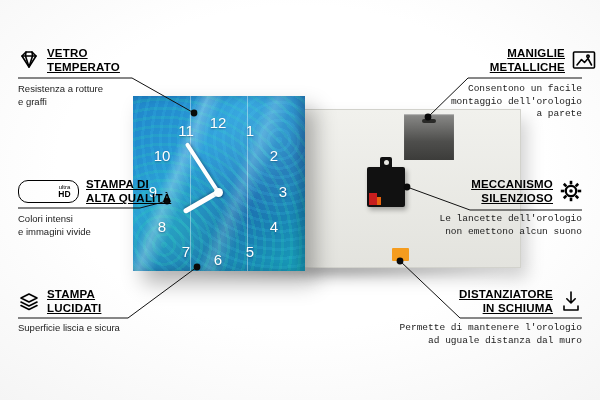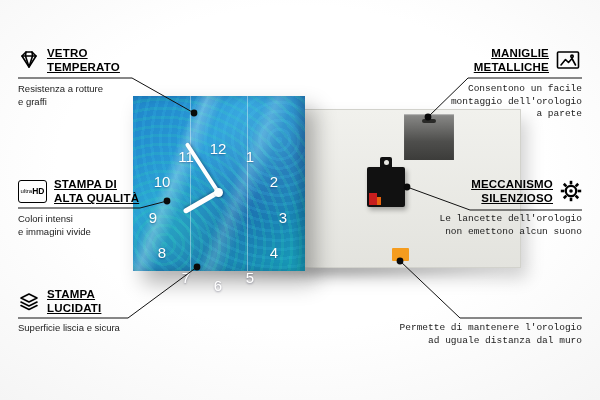--- a/index.html
+++ b/index.html
@@ -9,22 +9,22 @@
     font-family:"Liberation Sans", sans-serif;
   }
   
   .callout-row{position:absolute;display:flex;align-items:center;gap:7px;z-index:3;}
   .callout-title{font-weight:700;font-size:11.5px;line-height:1.25;letter-spacing:.2px;color:#000;white-space:pre-line;text-decoration:underline;}
   .callout-row.right .callout-title{text-align:right;}
   .callout-desc{position:absolute;font-size:9.5px;line-height:1.32;color:#1b1b1b;white-space:pre-line;z-index:3;}
   .desc-right{text-align:right;font-family:Liberation Mono, monospace;}
   .icon svg{display:block;}
   
-  .uhd{width:27px;height:21px;border:1.6px solid #000;border-radius:3px;display:flex;flex-direction:row;
-       align-items:center;justify-content:center;line-height:1;}
+  .uhd{width:27px;height:21px;border:1.6px solid #000;border-radius:10px;display:flex;flex-direction:column;
+       align-items:center;justify-content:center;line-height:1;padding-left:32px;}
   .uhd .t1{font-size:6px;}
   .uhd .t2{font-size:8.5px;font-weight:700;}
   
   #leaders{position:absolute;left:0;top:0;z-index:2;pointer-events:none;}
   #leaders polyline{fill:none;stroke:#111;stroke-width:1;}
   #leaders circle{fill:#0a0a0a;}
   
   #ground-shadow{position:absolute;left:150px;top:258px;width:360px;height:22px;z-index:0;
     background:radial-gradient(ellipse at 50% 50%, rgba(0,0,0,.25), rgba(0,0,0,0) 70%);filter:blur(4px);}
   
@@ -49,21 +49,21 @@
       repeating-radial-gradient(circle at 18% 85%, rgba(40,210,180,.20) 0 3px, transparent 3px 9px),
       repeating-radial-gradient(circle at 85% 25%, rgba(60,200,235,.16) 0 3px, transparent 3px 9px),
       linear-gradient(135deg,#1f86c9 0%,#2a9ad8 35%,#1b6fb0 65%,#17a0b8 100%);
     box-shadow:10px 12px 20px rgba(0,0,0,.30), inset -6px 0 10px rgba(0,0,40,.22);}
   #clock-front .gloss{position:absolute;inset:0;
     background:linear-gradient(112deg, transparent 26%, rgba(255,255,255,.26) 31%, transparent 38%,
                transparent 55%, rgba(255,255,255,.16) 60%, transparent 67%);}
   .panel-line{position:absolute;top:0;bottom:0;width:1.5px;background:rgba(255,255,255,.40);}
   .pl1{left:33%;} .pl2{left:66%;}
   .num{position:absolute;color:#fff;font-size:15px;transform:translate(-50%,-50%);
-    text-shadow:0 1px 2px rgba(0,0,40,.35);margin-top:26px;}
+    text-shadow:0 1px 2px rgba(0,0,40,.35);}
   .pos12{left:85px;top:26px;} .pos1{left:117px;top:34px;} .pos2{left:141px;top:59px;}
   .pos3{left:150px;top:95px;} .pos4{left:141px;top:130px;} .pos5{left:117px;top:155px;}
   .pos6{left:85px;top:163px;} .pos7{left:53px;top:155px;} .pos8{left:29px;top:130px;}
   .pos9{left:20px;top:95px;} .pos10{left:29px;top:59px;} .pos11{left:53px;top:34px;}
   .hand{position:absolute;background:#fff;border-radius:3px;box-shadow:1px 1px 3px rgba(0,0,30,.35);
     transform-origin:50% 100%;}
   #minute-hand{left:83.2px;top:38px;width:3.5px;height:58px;transform:rotate(-33deg);}
   #hour-hand{left:82.5px;top:56px;width:5px;height:40px;transform:rotate(-120deg);}
   #center-cap{position:absolute;left:80.5px;top:91.5px;width:9px;height:9px;border-radius:50%;background:#fff;
     box-shadow:1px 1px 2px rgba(0,0,30,.4);}
@@ -169,21 +169,21 @@
           <path class="ic" d="M11,3 L19,7 L11,11 L3,7 Z"></path>
           <path class="ic" d="M3,11 L11,15 L19,11"></path>
           <path class="ic" d="M3,14.5 L11,18.5 L19,14.5"></path>
         </svg>
     </span>
     <div class="callout-title">STAMPA
 LUCIDATI</div>
   </div>
   <div class="callout-desc" style="left:18px;top:322px;">Superficie liscia e sicura</div>
 
-  <div class="callout-row right" style="right:20px;top:46px;">
+  <div class="callout-row right" style="right:4px;top:46px;">
     <div class="callout-title">MANIGLIE
 METALLICHE</div>
     <span class="icon">
       <svg width="24" height="20" viewBox="0 0 24 20">
           <rect class="ic" x="1.5" y="2" width="21" height="16" rx="1"></rect>
           <path class="ic" d="M5,15 L9.5,9.5 L12.5,12.5 L16,8.5 L19.5,15"></path>
           <circle class="ic" cx="16" cy="6.3" r="1.2"></circle>
         </svg>
     </span>
   </div>
@@ -207,16 +207,26 @@
           <rect x="9.7" y="0.8" width="2.6" height="3.6" transform="rotate(225 11 11)"></rect>
           <rect x="9.7" y="0.8" width="2.6" height="3.6" transform="rotate(270 11 11)"></rect>
           <rect x="9.7" y="0.8" width="2.6" height="3.6" transform="rotate(315 11 11)"></rect>
         </g>
       </svg>
     </span>
   </div>
   <div class="callout-desc desc-right" style="right:18px;top:213px;">Le lancette dell'orologio
 non emettono alcun suono</div>
 
+  <div class="callout-row right" style="right:18px;top:287px;">
+    <div class="callout-title">DISTANZIATORE
+IN SCHIUMA</div>
+    <span class="icon">
+      <svg width="22" height="22" viewBox="0 0 22 22">
+          <path class="ic" d="M11,2 V12.5 M6.8,8.8 L11,13 L15.2,8.8"></path>
+          <path class="ic" d="M4,16 V20 H18 V16"></path>
+        </svg>
+    </span>
+  </div>
   <div class="callout-desc desc-right" style="right:18px;top:322px;">Permette di mantenere l'orologio
 ad uguale distanza dal muro</div>
 
 </div>
 
 </body></html>

